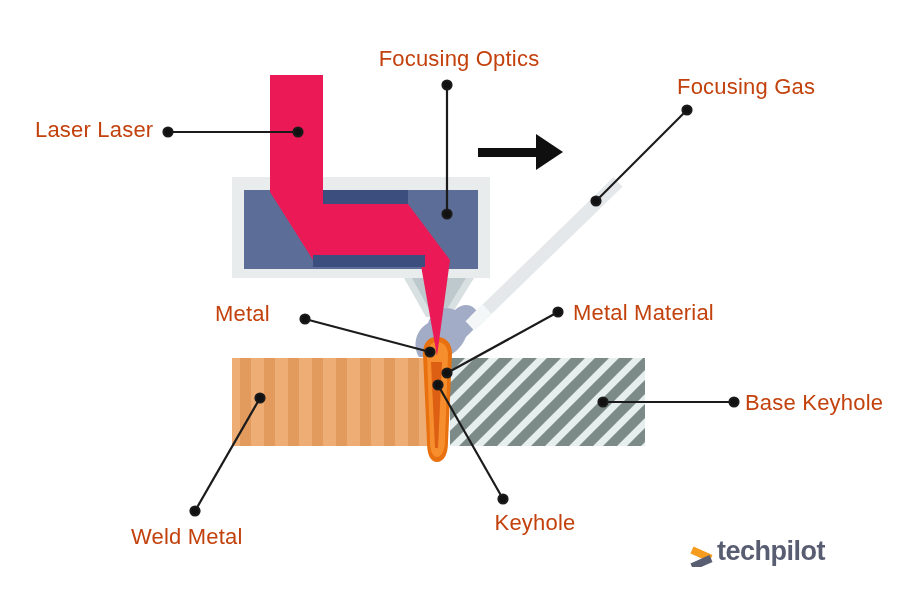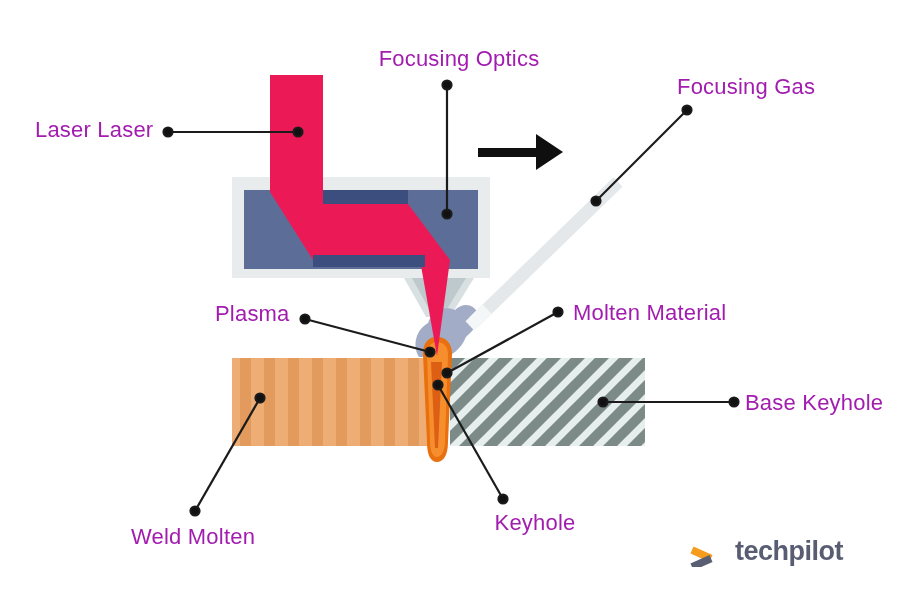--- a/index.html
+++ b/index.html
@@ -5,28 +5,28 @@
   html,body{margin:0;padding:0;}
   body{
     width:900px;height:600px;position:relative;overflow:hidden;
     background:#ffffff;
     font-family:"Liberation Sans",sans-serif;
   }
   #diagram-canvas{position:absolute;left:0;top:0;}
   .label{
     position:absolute;
     font-size:22px;
-    color:#a21caf;
+    color:#c2410c;
     white-space:nowrap;
     letter-spacing:0.2px;
   }
   .label.center{transform:translateX(-50%);}
   #brand{
     position:absolute;left:686px;top:536px;
-    display:flex;align-items:center;gap:21px;
+    display:flex;align-items:center;gap:3px;
   }
   #brand .brand-text{
     font-size:27px;font-weight:bold;color:#595D72;letter-spacing:-0.5px;
   }
 </style>
 </head>
 <body>
 
 <svg id="diagram-canvas" width="900" height="600" viewBox="0 0 900 600">
   <defs>
@@ -106,24 +106,24 @@
       <circle cx="503" cy="499" r="4.5"></circle>
     <line x1="195" y1="511" x2="260" y2="398"></line>
     <circle cx="195" cy="511" r="4.5"></circle>
       <circle cx="260" cy="398" r="4.5"></circle>
   </g>
 </svg>
 
 <div class="label" style="left:35px;top:117px">Laser Laser</div>
 <div class="label center" style="left:459px;top:46px">Focusing Optics</div>
 <div class="label" style="left:677px;top:74px">Focusing Gas</div>
-<div class="label" style="left:215px;top:301px">Plasma</div>
-<div class="label" style="left:573px;top:300px">Molten Material</div>
+<div class="label" style="left:215px;top:301px">Metal</div>
+<div class="label" style="left:573px;top:300px">Metal Material</div>
 <div class="label" style="left:745px;top:390px">Base Keyhole</div>
-<div class="label" style="left:131px;top:524px">Weld Molten</div>
+<div class="label" style="left:131px;top:524px">Weld Metal</div>
 <div class="label center" style="left:535px;top:510px">Keyhole</div>
 
 <div id="brand">
   <svg width="28" height="30" viewBox="0 0 28 30">
     <line x1="6" y1="13" x2="25" y2="21.5" stroke="#F59B1E" stroke-width="7.5"></line>
     <line x1="25" y1="21.5" x2="6" y2="30" stroke="#5A5E72" stroke-width="7.5"></line>
   </svg>
   <span class="brand-text">techpilot</span>
 </div>
 

